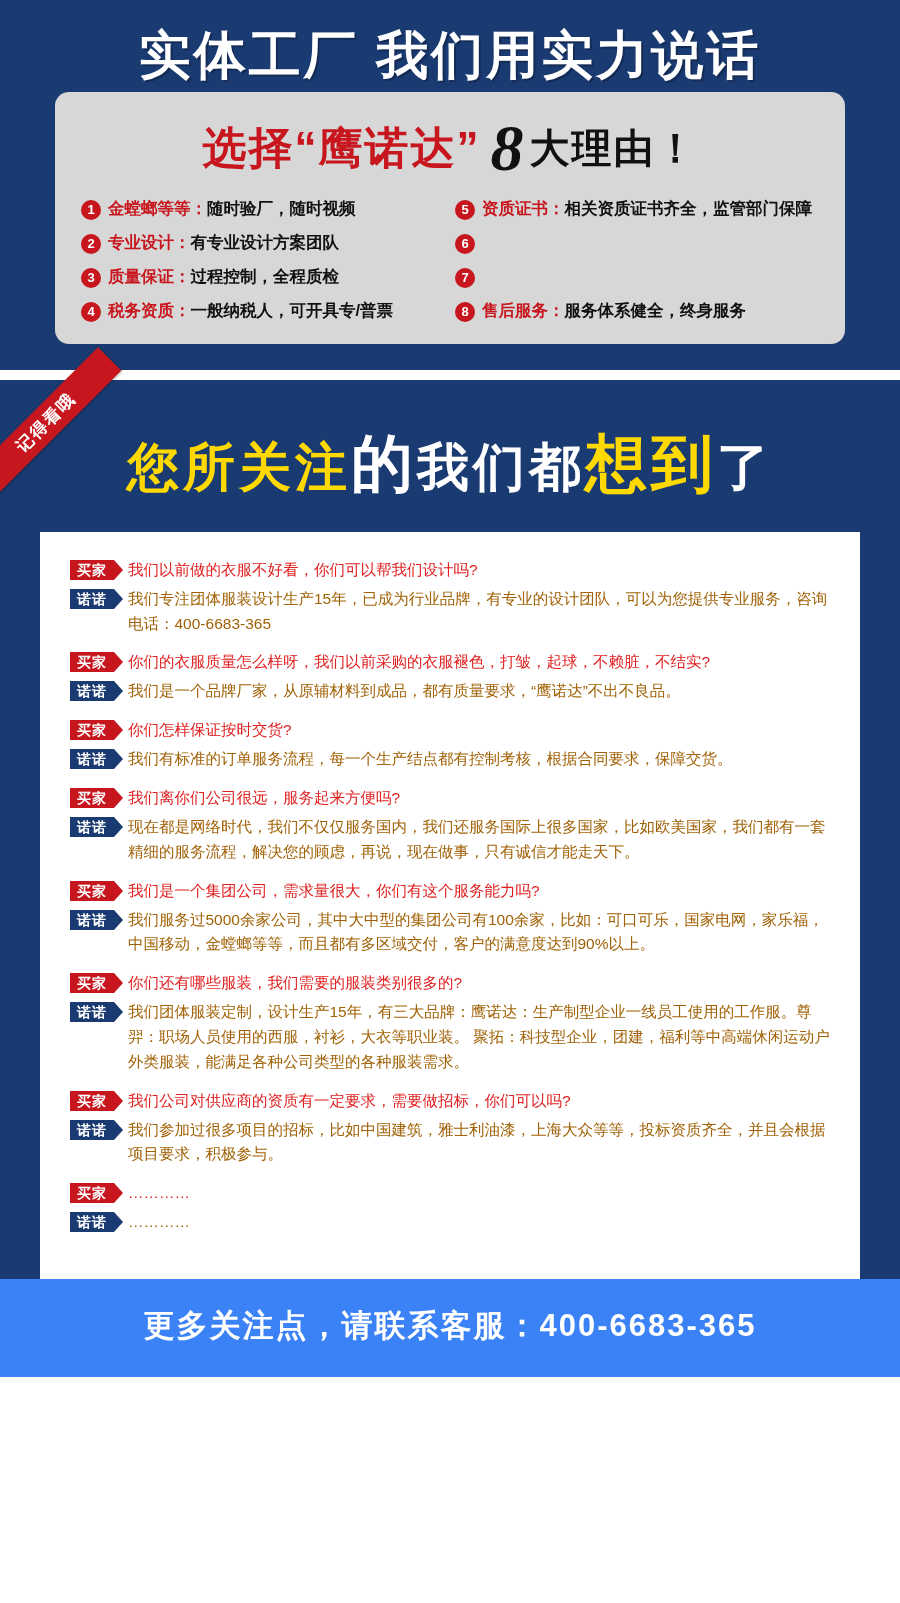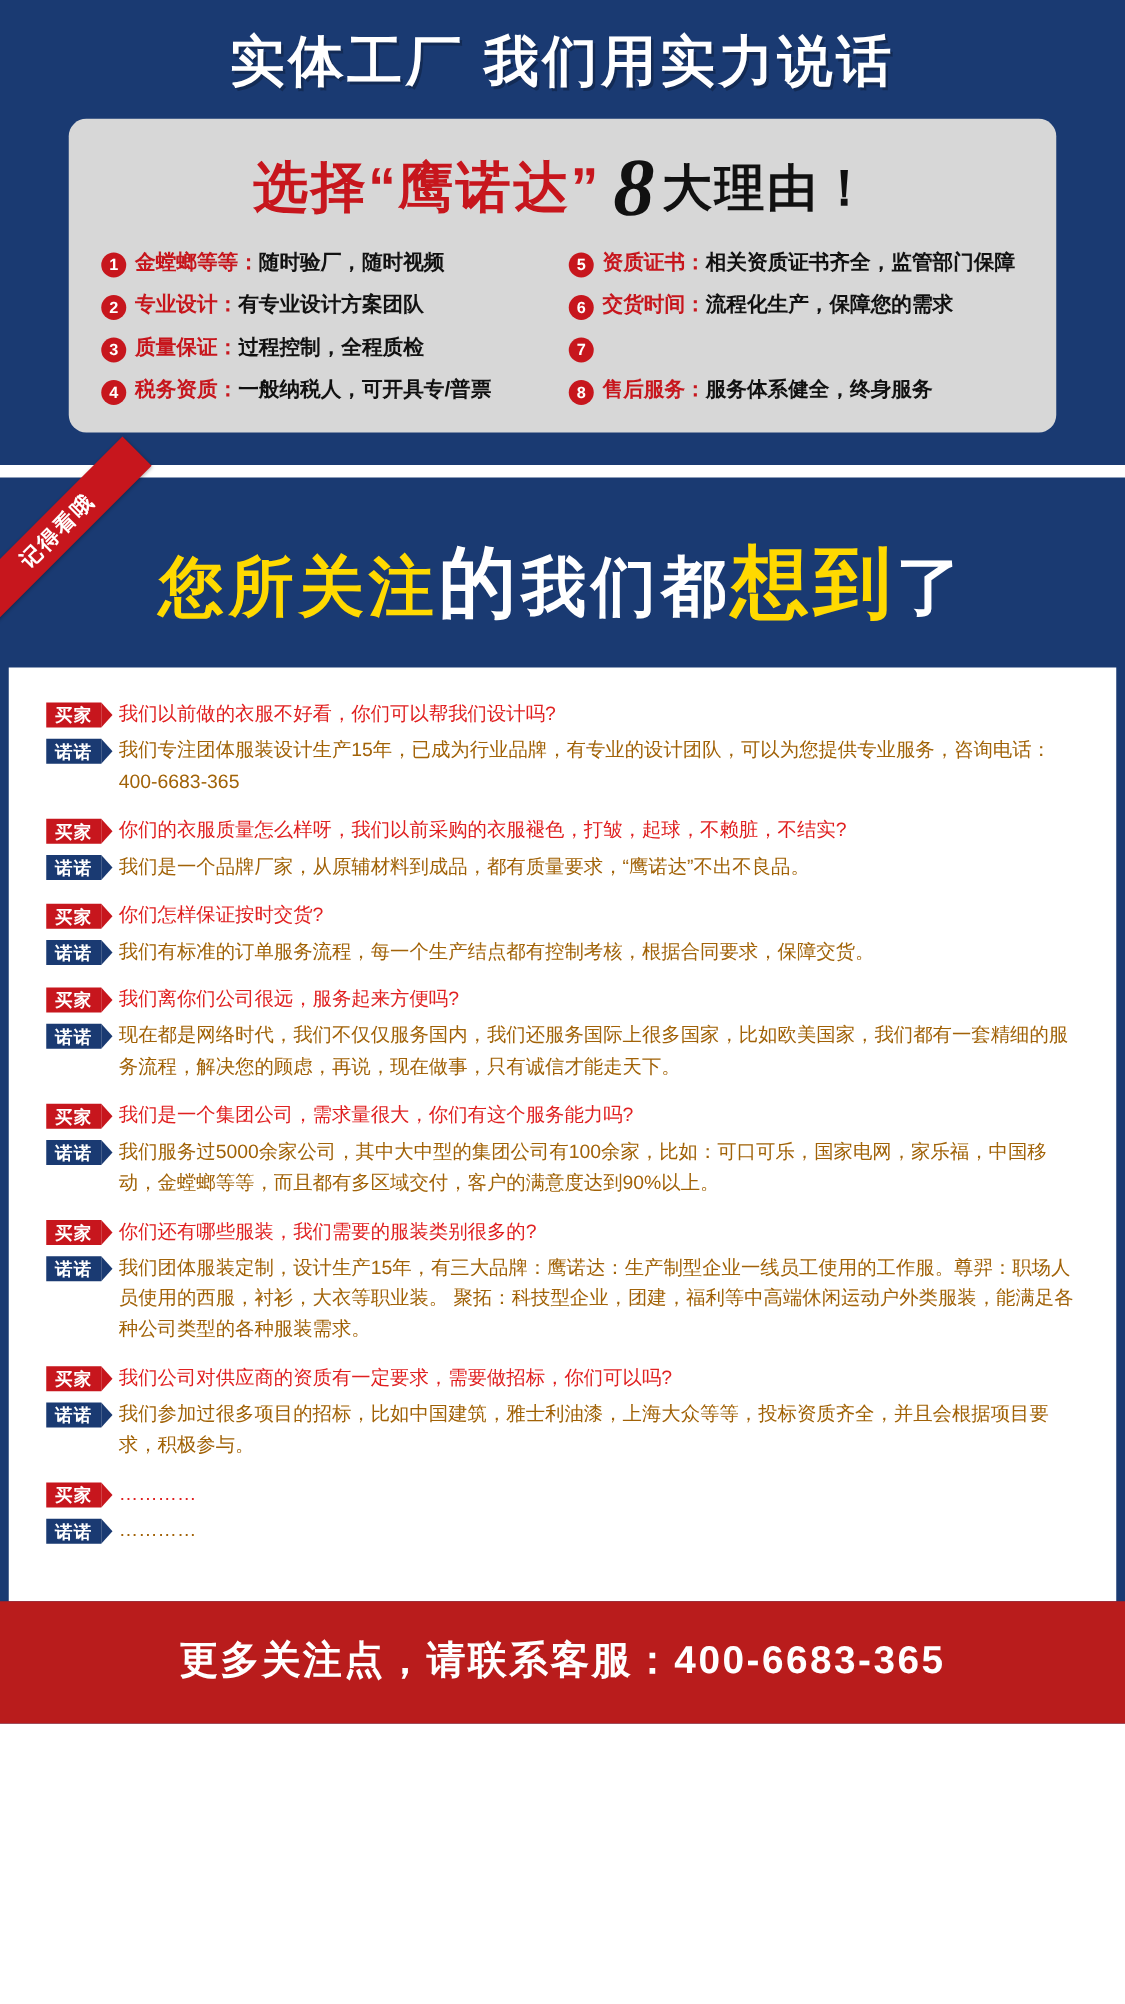--- a/index.html
+++ b/index.html
@@ -19,25 +19,25 @@
 
   
   .sec1 {
     background: #1a3a72;
     padding: 18px 0 26px 0;
     position: relative;
   }
   .sec1-title {
     text-align: center;
     color: #ffffff;
-    font-size: 44px;
+    font-size: 52px;
     font-weight: bold;
     letter-spacing: 3px;
     line-height: 1.2;
-    padding: 6px 0 18px 0;
+    padding: 6px 0 6px 0;
     text-shadow: 2px 2px 0 rgba(0,0,0,0.25);
   }
   .reasons-box {
     width: 790px;
     margin: 0 auto;
     background: #d7d7d7;
     border-radius: 14px;
     padding: 16px 22px 22px 22px;
     box-sizing: border-box;
   }
@@ -141,21 +141,21 @@
     font-size: 52px;
     font-weight: bold;
     letter-spacing: 4px;
     font-family: Liberation Sans, sans-serif;
   }
   .t-yellow { color: #ffd900; }
   .t-white  { color: #ffffff; }
   .t-big    { font-size: 62px !important; }
 
   .qa-card {
-    width: 886px;
+    width: 820px;
     margin: 0 auto;
     background: #ffffff;
     padding: 26px 30px 30px 30px;
     box-sizing: border-box;
   }
   .qa-block {
     margin-bottom: 14px;
   }
   .qa-row {
     display: flex;
@@ -200,21 +200,21 @@
   }
   .a-text {
     color: #a16207;
     font-size: 15.5px;
     line-height: 1.6;
     flex: 1 1 auto;
   }
 
   
   .footer {
-    background: #b91c1c;
+    background: #3b82f6;
     text-align: center;
     padding: 26px 0 30px 0;
   }
   .footer-text {
     color: #ffffff;
     font-size: 31px;
     font-weight: bold;
     letter-spacing: 2px;
   }
 </style>
@@ -241,21 +241,20 @@
         <div class="reason">
           <span class="rnum">5</span>
           <span><span class="rlabel">资质证书：</span><span class="rtext">相关资质证书齐全，监管部门保障</span></span>
         </div>
         <div class="reason">
           <span class="rnum">2</span>
           <span><span class="rlabel">专业设计：</span><span class="rtext">有专业设计方案团队</span></span>
         </div>
         <div class="reason">
           <span class="rnum">6</span>
-          <span><span class="rlabel">交货时间：</span><span class="rtext">流程化生产，保障您的需求</span></span>
         </div>
         <div class="reason">
           <span class="rnum">3</span>
           <span><span class="rlabel">质量保证：</span><span class="rtext">过程控制，全程质检</span></span>
         </div>
         <div class="reason">
           <span class="rnum">7</span>
         </div>
         <div class="reason">
           <span class="rnum">4</span>

